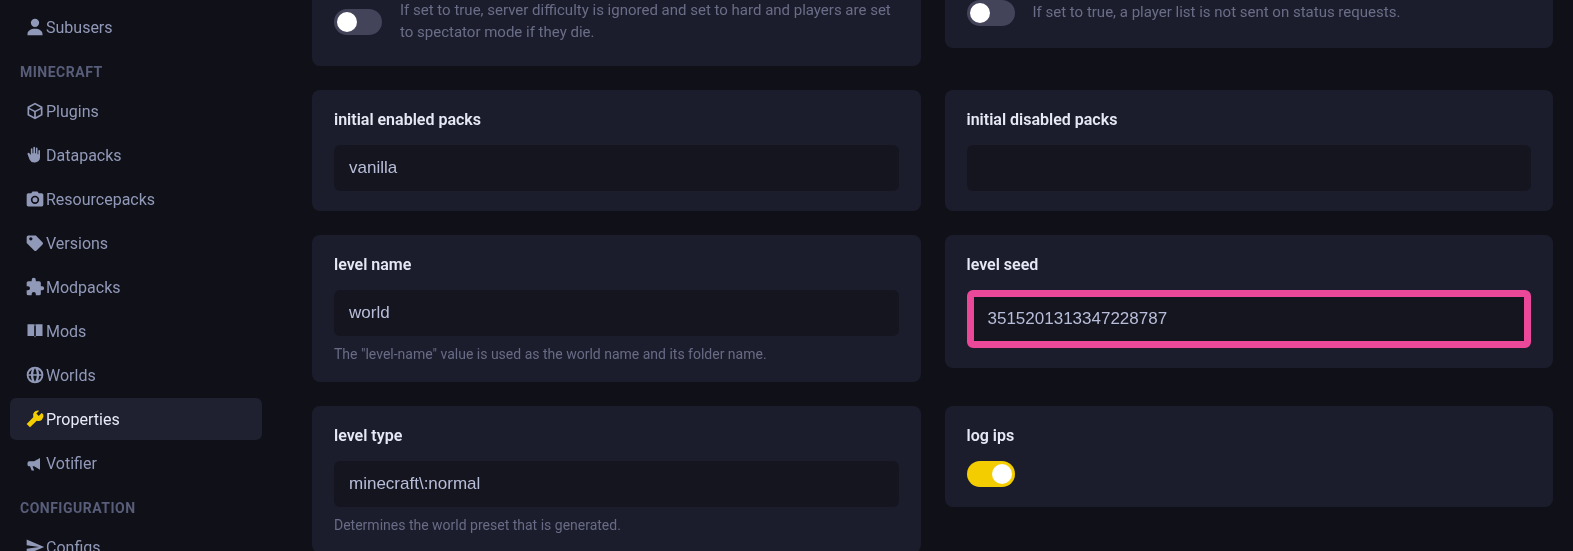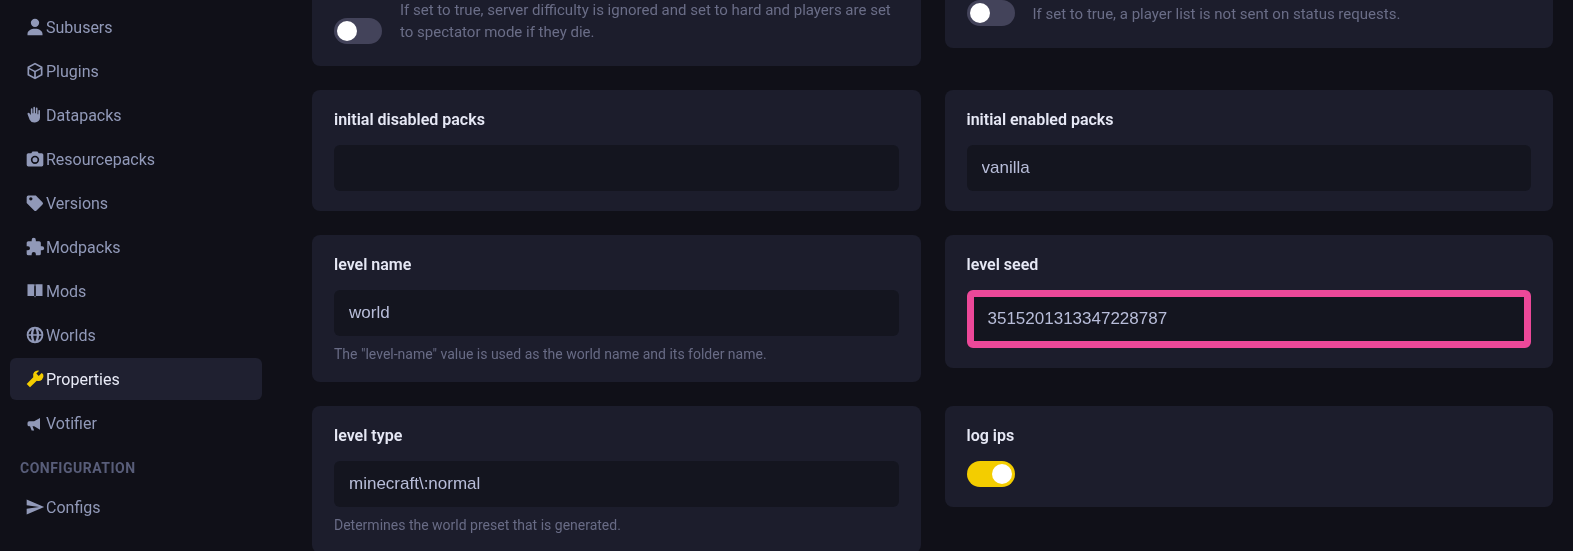--- a/index.html
+++ b/index.html
@@ -107,39 +107,40 @@
     width: 20px; height: 20px; border-radius: 50%;
     background: #fff;
     position: absolute; top: 3px; left: 3px;
     transition: .15s;
   }
   .toggle.on { background: #f3cd00; }
   .toggle.on .knob { left: 25px; }
 
   .partial-top {
     background:#1c1d2c; border-radius:0 0 8px 8px; padding: 0 22px 22px;
-    display:flex; gap:18px; align-items:flex-end;
+    display:flex; gap:18px; align-items:center;
   }
   .partial-top .help { color:#6a6d87; line-height:1.45; font-size:15px; }
 </style>
 </head>
 <body>
 
 <div class="sidebar">
   <div class="sidebar-inner">
 
     <div class="side-item">
       <span class="icon">
         <svg viewBox="0 0 24 24">
             <path d="M12 12a5 5 0 100-10 5 5 0 000 10zm0 2c-5 0-9 2.5-9 6v2h18v-2c0-3.5-4-6-9-6z"></path>
           </svg>
       </span>
       <span>Subusers</span>
     </div>
 
+    <div class="sect-header">MINECRAFT</div>
 
     <div class="side-item">
       <span class="icon">
         <svg viewBox="0 0 24 24">
             <path d="M12 2l9 5v10l-9 5-9-5V7l9-5zm0 2.3L5 8l7 3.7L19 8l-7-3.7zM5 10v6l6 3.3V13.3L5 10zm14 0l-6 3.3V19.3l6-3.3v-6z"></path>
           </svg>
       </span>
       <span>Plugins</span>
     </div>
 
@@ -241,27 +242,27 @@
     </div>
 
     <div class="partial-top">
       <div class="toggle">
           <div class="knob"></div>
         </div>
       <div class="help top">If set to true, a player list is not sent on status requests.</div>
     </div>
 
     <div class="card">
+      <div class="label">initial enabled packs</div>
+      <input class="input" value="vanilla" style="">
+    </div>
+
+    <div class="card">
       <div class="label">initial disabled packs</div>
       <input class="input" value="" style="">
-    </div>
-
-    <div class="card">
-      <div class="label">initial enabled packs</div>
-      <input class="input" value="vanilla" style="">
     </div>
 
     <div class="card">
       <div class="label">level name</div>
       <input class="input" value="world" style="">
       <div class="help">The "level-name" value is used as the world name and its folder name.</div>
     </div>
 
     <div class="card">
       <div class="label">level seed</div>

